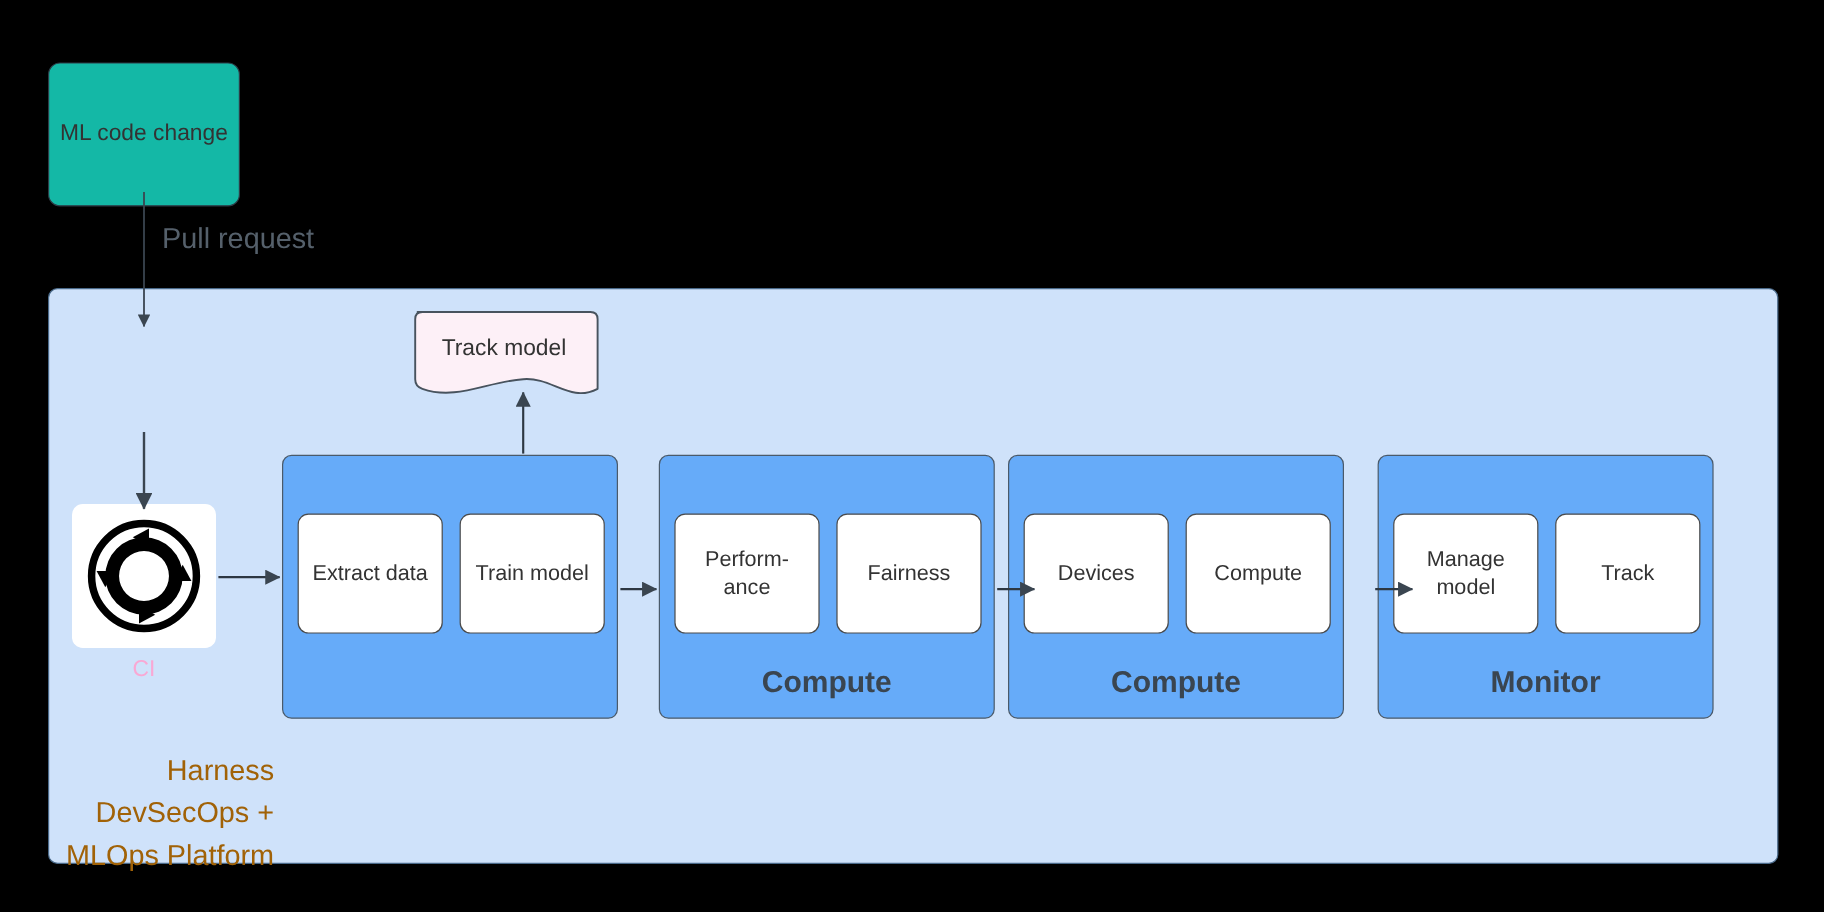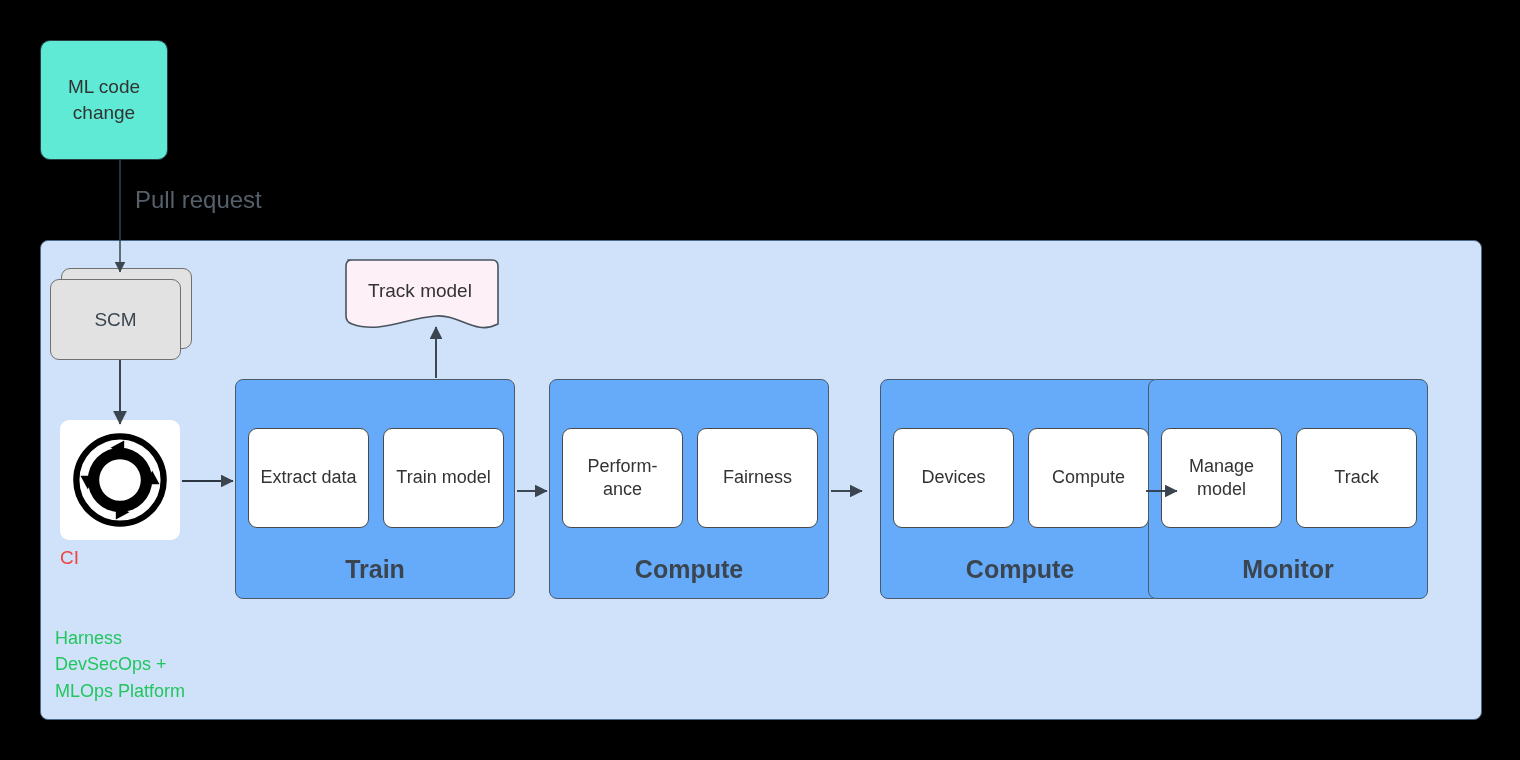--- a/index.html
+++ b/index.html
@@ -15,24 +15,24 @@
     width: 1520px;
     height: 760px;
     background: #000000;
     overflow: hidden;
   }
 
   
   .ml-code-change {
     position: absolute;
     left: 40px;
-    top: 40px;
-    width: 128px;
+    top: 52px;
+    width: 160px;
     height: 120px;
-    background: #5eead4;
+    background: #14b8a6;
     border: 1.6px solid #2d3d47;
     border-radius: 10px;
     box-sizing: border-box;
     display: flex;
     align-items: center;
     justify-content: center;
     text-align: center;
     color: #333333;
     font-size: 19px;
     line-height: 1.35;
@@ -57,24 +57,25 @@
     height: 480px;
     background: #cfe2fa;
     border: 1.6px solid #4a6a8a;
     border-radius: 8px;
     box-sizing: border-box;
   }
   .platform-label {
     position: absolute;
     left: 55px;
     top: 625px;
-    color: #22c55e;
-    font-size: 18px;
+    color: #a16207;
+    font-size: 24px;
     line-height: 1.47;
     white-space: pre-line;
+    text-align: right;
   }
 
   
   .scm-wrap {
     position: absolute;
     left: 50px;
     top: 268px;
     width: 142px;
     height: 92px;
   }
@@ -117,22 +118,22 @@
     border-radius: 9px;
     display: flex;
     align-items: center;
     justify-content: center;
   }
   .ci-label {
     position: absolute;
     left: 60px;
     top: 547px;
     width: 120px;
-    text-align: left;
-    color: #ef4444;
+    text-align: center;
+    color: #f9a8d4;
     font-size: 19px;
   }
 
   
   .track-model {
     position: absolute;
     left: 340px;
     top: 258px;
     width: 160px;
     height: 80px;
@@ -155,21 +156,21 @@
     top: 379px;
     width: 280px;
     height: 220px;
     background: #66abf9;
     border: 1.6px solid #4a5a6a;
     border-radius: 8px;
     box-sizing: border-box;
   }
   .stage-s1 { left: 235px; }
   .stage-s2 { left: 549px; }
-  .stage-s3 { left: 880px; }
+  .stage-s3 { left: 840px; }
   .stage-s4 { left: 1148px; }
 
   .stage-inner {
     position: absolute;
     left: 12px;
     top: 48px;
     width: 256px;
     height: 100px;
     display: flex;
     justify-content: space-between;
@@ -216,26 +217,20 @@
 <div id="canvas">
 
   <div class="platform"></div>
 
   <div class="ml-code-change">
     <span>ML code change</span>
   </div>
 
   <div class="pull-request-label">Pull request</div>
 
-  <div class="scm-wrap">
-    <div class="scm-back"></div>
-    <div class="scm-front">
-      <span>SCM</span>
-    </div>
-  </div>
 
   <div class="ci-icon-box">
     <svg width="104" height="104" viewBox="0 0 100 100">
       <circle cx="50" cy="50" r="42" fill="none" stroke="#000000" stroke-width="6"></circle>
       <g fill="#000000">
         <g>
           <path d="M50,19 A31,31 0 0,1 81,50 L70,50 A20,20 0 0,0 50,30 Z"></path>
           <path d="M54,12 L54,26 L41,19 Z"></path>
         </g>
         <g transform="rotate(90 50 50)">
@@ -263,21 +258,20 @@
                Q6,64 6,58 L6,8 Q6,2 12,2 Z" fill="#fdf0f7" stroke="#48535e" stroke-width="1.6" stroke-linejoin="round"></path>
     </svg>
     <div class="track-model-text">Track model</div>
   </div>
 
   <div class="stage stage-s1">
     <div class="stage-inner">
       <div class="sub-box">Extract data</div>
       <div class="sub-box">Train model</div>
     </div>
-    <div class="stage-title">Train</div>
   </div>
 
   <div class="stage stage-s2">
     <div class="stage-inner">
       <div class="sub-box">Perform-<br>ance</div>
       <div class="sub-box">Fairness</div>
     </div>
     <div class="stage-title">Compute</div>
   </div>
 

